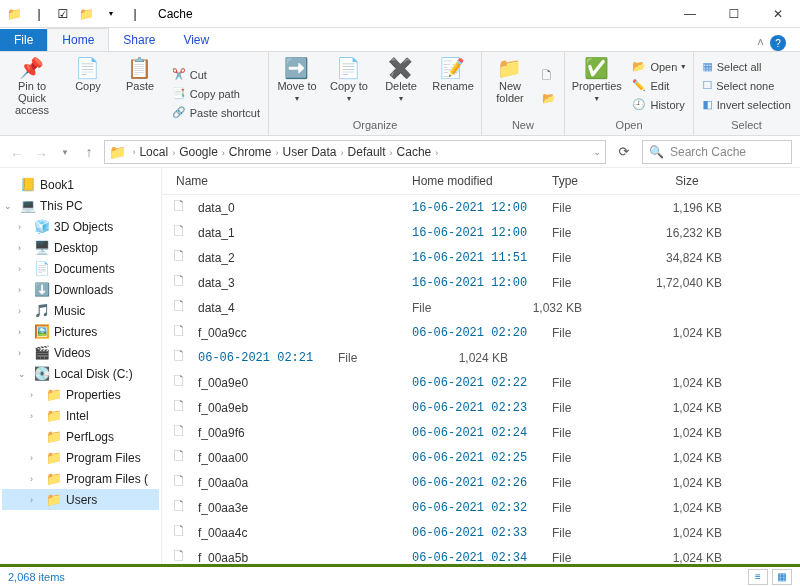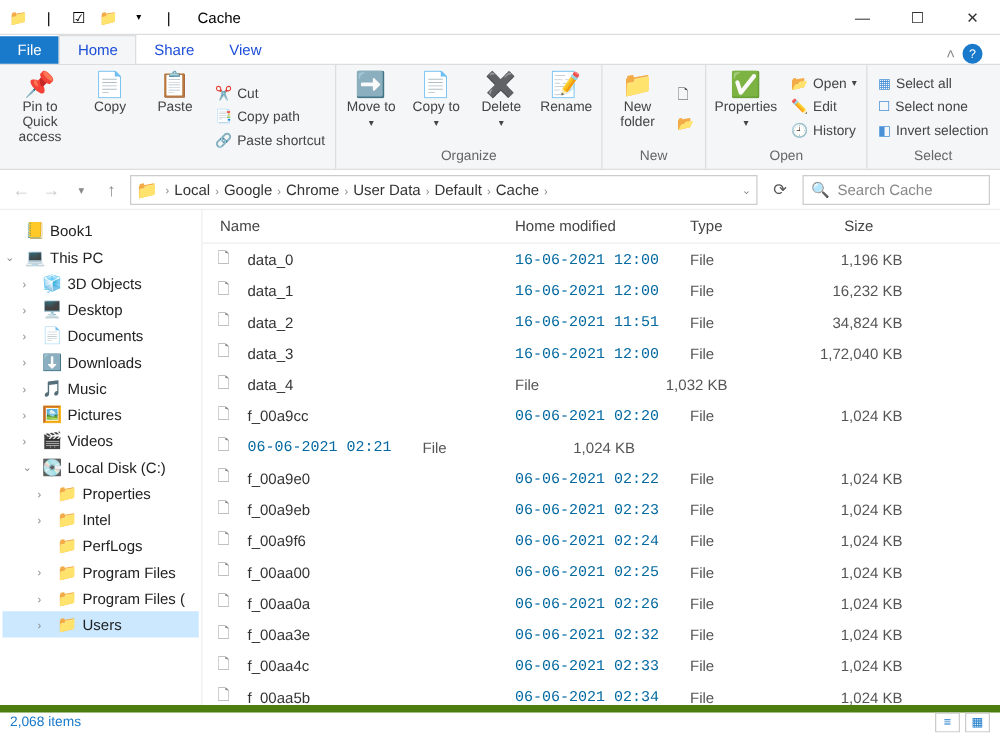--- a/index.html
+++ b/index.html
@@ -48,21 +48,21 @@
 .col-date { width: 140px; }
 .col-type { width: 100px; }
 .col-size { width: 100px; text-align: center; padding-right: 30px; }
 .filecontent { flex: 1; overflow: hidden; }
 .row { display: flex; font-size: 12px; color: #333; padding: 2px 0; align-items: center; }
 .row .fico { width: 16px; margin-left: 12px; margin-right: 8px; font-size: 12px; color: #888; }
 .row .fname { width: 214px; }
 .row .fdate { width: 140px; color: #0369a1; font-family: Liberation Mono, monospace; }
 .row .ftype { width: 100px; color: #555; }
 .row .fsize { width: 100px; text-align: right; padding-right: 30px; color: #555; }
-.status { height: 22px; border-top: 6px solid #4d7c0f; display: flex; align-items: center; padding: 0 8px; font-size: 11px; color: #1979ca; }
+.status { height: 22px; border-top: 3px solid #4d7c0f; display: flex; align-items: center; padding: 0 8px; font-size: 11px; color: #1979ca; }
 .status .views { margin-left: auto; display: flex; gap: 4px; }
 .status .views div { width: 20px; height: 16px; border: 1px solid #ccc; display: flex; align-items: center; justify-content: center; font-size: 10px; }
 </style>
 </head>
 <body>
 
 <div class="titlebar">
   <div class="qat">
     <div class="qat-icon">📁</div>
     <div class="qat-icon">|</div>

